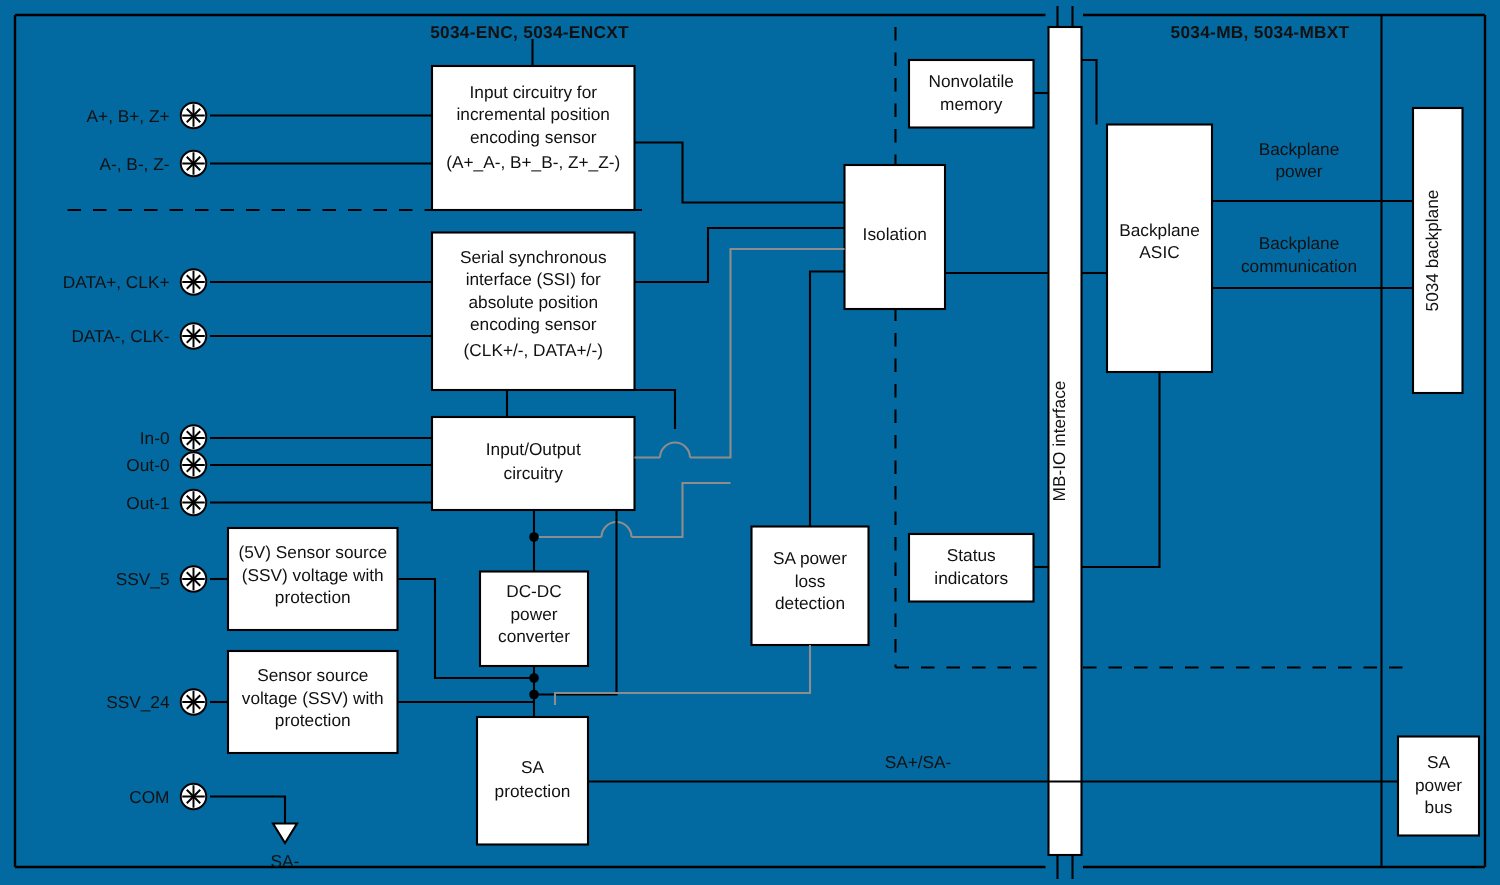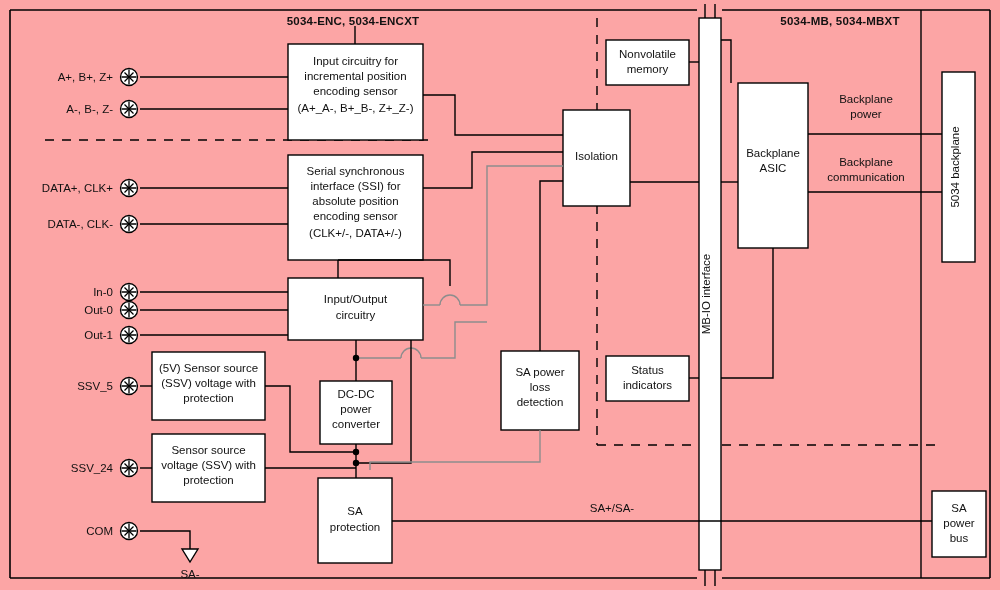--- a/index.html
+++ b/index.html
@@ -1,17 +1,17 @@
 <!DOCTYPE html>
 <html><head>
 <meta charset="utf-8">
 <style>
   html,body{margin:0;padding:0;background:#ffffff;}
   body{font-family:"Liberation Sans", sans-serif;}
-  #stage{position:relative;width:1000px;height:590px;background:#fca5a5;overflow:hidden;text-decoration:underline;}
+  #stage{position:relative;width:1000px;height:590px;background:#0369a1;overflow:hidden;text-decoration:underline;}
   svg{display:block;}
   .bx{fill:#ffffff;stroke:#000000;stroke-width:1.4;}
   .wire{stroke:#000000;stroke-width:1.4;fill:none;}
   .wire-gray{stroke:#8d8d8d;stroke-width:1.4;fill:none;}
   .border{stroke:#000000;stroke-width:1.6;fill:none;}
   .dash{stroke:#000000;stroke-width:1.4;fill:none;stroke-dasharray:9 8;}
   .dot{fill:#000000;}
   .conn{fill:#ffffff;stroke:#000000;stroke-width:1.3;}
   .connstar{stroke:#000000;stroke-width:1.3;fill:none;}
   .gnd{fill:#ffffff;stroke:#000000;stroke-width:1.4;}

